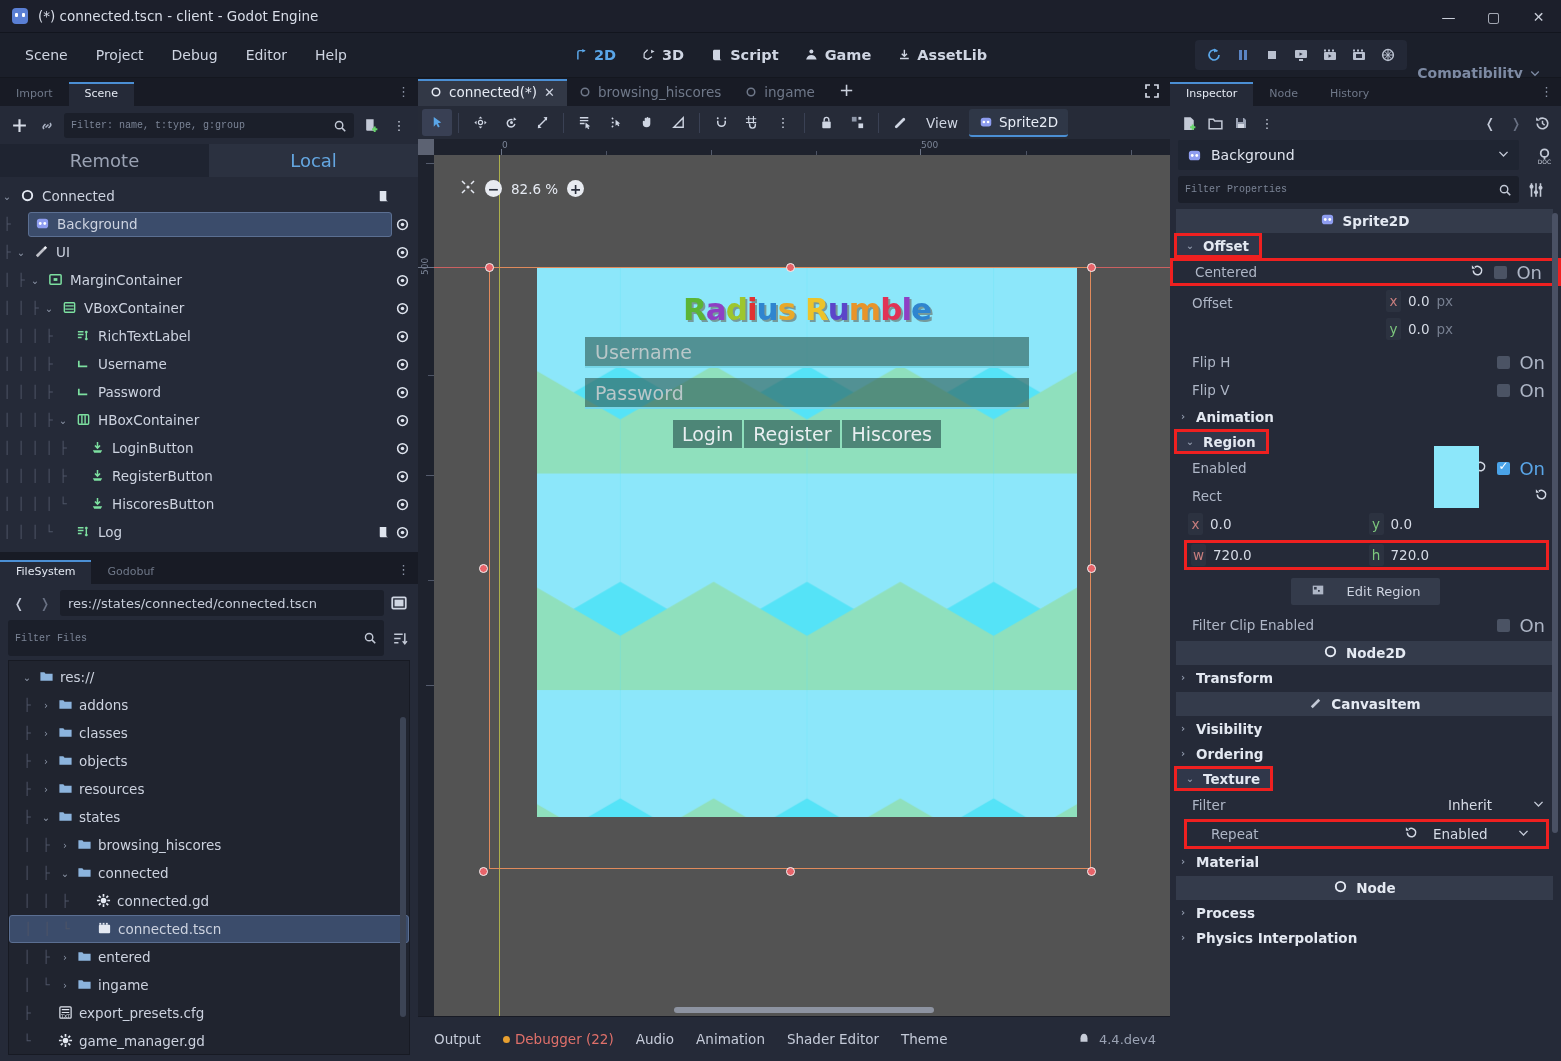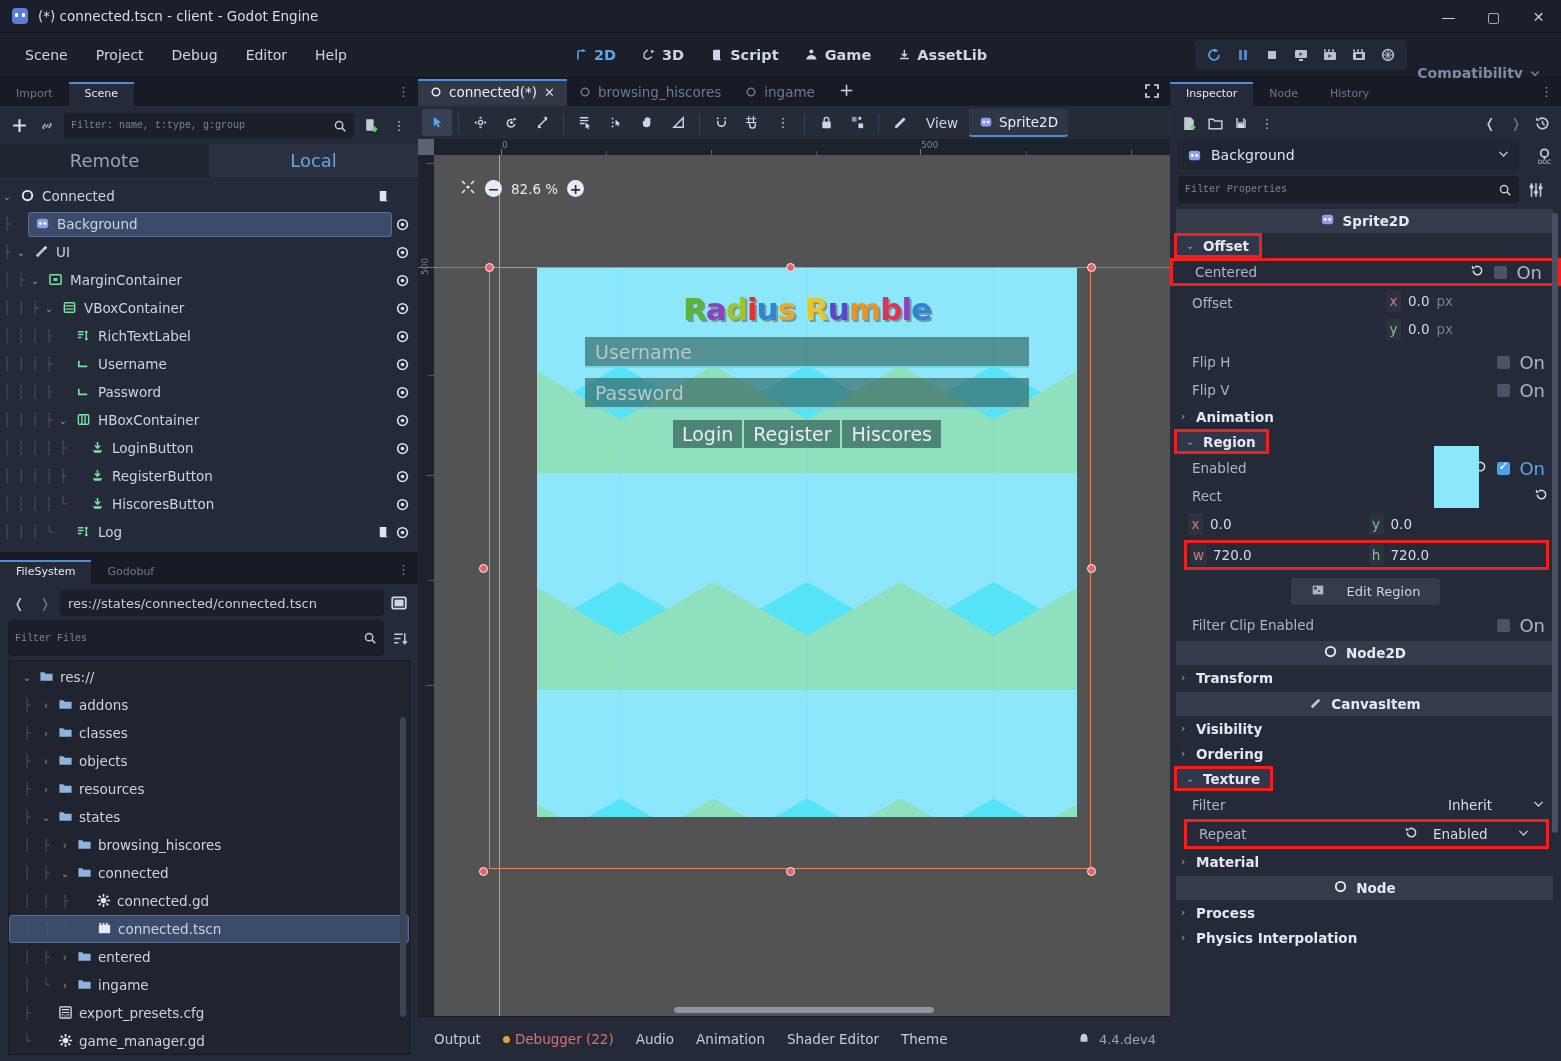--- a/index.html
+++ b/index.html
@@ -1230,21 +1230,21 @@
           </div></div>
         <div class="prop-row">
           <span>Filter</span>
           <span class="prop-val" style="gap:14px">
             <span style="color:#d6dbe6;min-width:70px">Inherit</span>
             <span><svg width="13" height="13" viewBox="0 0 16 16">
                 <path d="M3 6l5 5 5-5" stroke="#c3c9d6" stroke-width="1.7" fill="none"></path>
               </svg></span>
           </span>
         </div>
-        <div class="prop-row red-box" style="margin: 0px 12px 0px 14px; height: 30px; padding-left: 12px;">
+        <div class="prop-row red-box" style="margin: 0px 12px 0px 14px; height: 30px; padding-left: 24px;">
           <span>Repeat</span>
           <span class="prop-val" style="gap:14px">
             <span><svg width="15" height="15" viewBox="0 0 16 16">
                 <path d="M3.5 8a4.5 4.5 0 1 0 1.6-3.4" stroke="#d2d8e4" stroke-width="1.6" fill="none"></path>
                 <path d="M2 2.5V6h3.5z" fill="#d2d8e4"></path>
               </svg></span>
             <span style="color:#d6dbe6;min-width:70px">Enabled</span>
             <span><svg width="13" height="13" viewBox="0 0 16 16">
                 <path d="M3 6l5 5 5-5" stroke="#c3c9d6" stroke-width="1.7" fill="none"></path>
               </svg></span>

